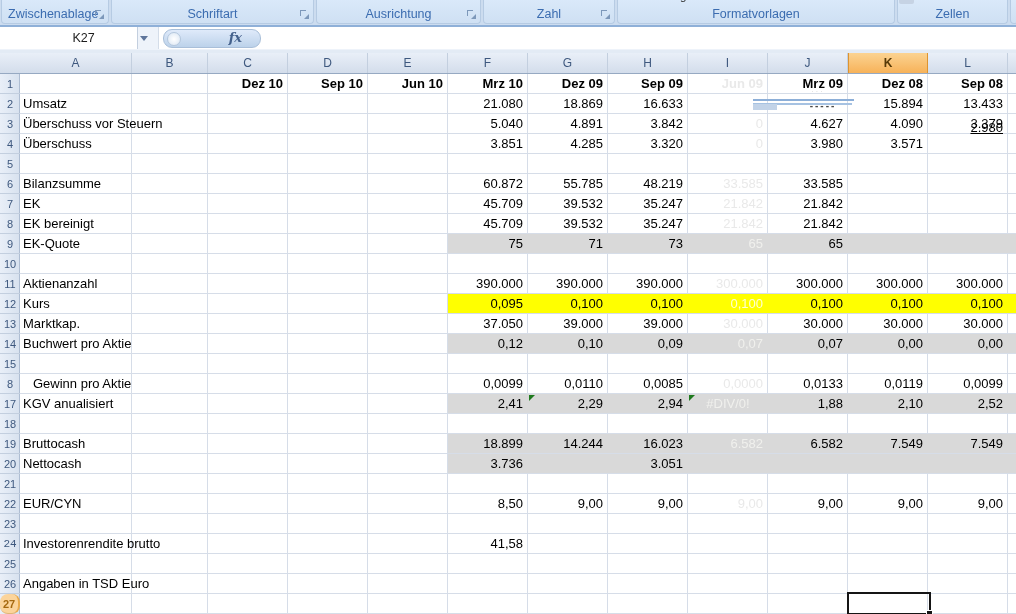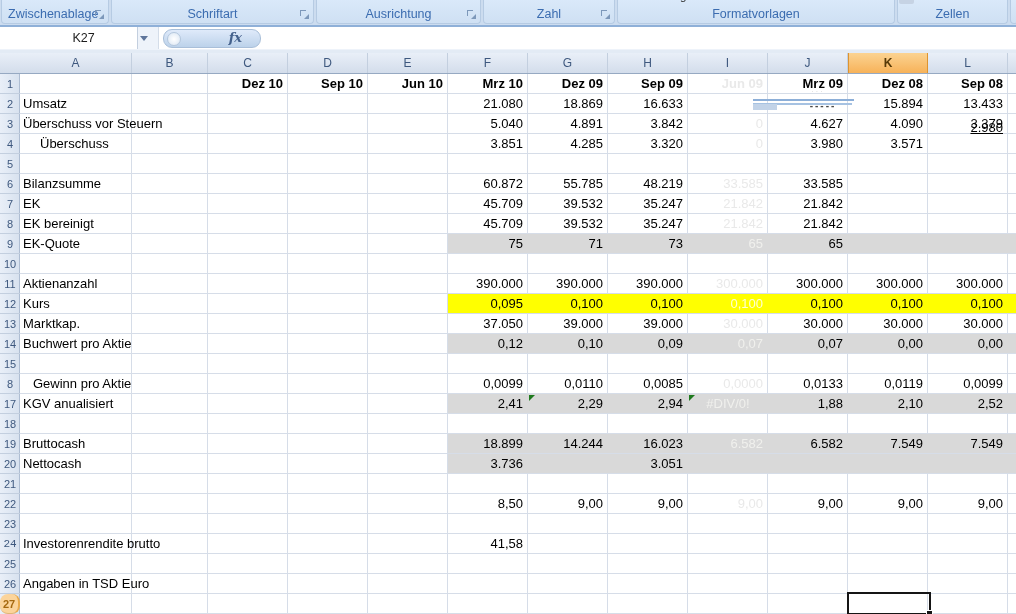--- a/index.html
+++ b/index.html
@@ -222,21 +222,21 @@
       <div class="hline" style="top: 59px;"></div>
       <div class="cell lbl" style="left: 0px; top: 40px; width: 260px;">Überschuss vor Steuern</div>
       <div class="cell num" style="left: 428px; top: 40px; width: 80px;">5.040</div>
       <div class="cell num" style="left: 508px; top: 40px; width: 80px;">4.891</div>
       <div class="cell num" style="left: 588px; top: 40px; width: 80px;">3.842</div>
       <div class="cell num" style="left: 668px; top: 40px; width: 80px; color: rgb(233, 233, 233);">0</div>
       <div class="cell num" style="left: 748px; top: 40px; width: 80px;">4.627</div>
       <div class="cell num" style="left: 828px; top: 40px; width: 80px;">4.090</div>
       <div class="cell num" style="left: 908px; top: 40px; width: 80px;">3.379</div>
       <div class="hline" style="top: 79px;"></div>
-      <div class="cell lbl" style="left: 17px; top: 60px; width: 260px;">Überschuss</div>
+      <div class="cell lbl" style="left: 0px; top: 60px; width: 260px;">Überschuss</div>
       <div class="cell num" style="left: 428px; top: 60px; width: 80px;">3.851</div>
       <div class="cell num" style="left: 508px; top: 60px; width: 80px;">4.285</div>
       <div class="cell num" style="left: 588px; top: 60px; width: 80px;">3.320</div>
       <div class="cell num" style="left: 668px; top: 60px; width: 80px; color: rgb(233, 233, 233);">0</div>
       <div class="cell num" style="left: 748px; top: 60px; width: 80px;">3.980</div>
       <div class="cell num" style="left: 828px; top: 60px; width: 80px;">3.571</div>
       <div class="cell num" style="left: 908px; top: 44px; width: 80px; text-decoration: underline;">2.980</div>
       <div class="hline" style="top: 99px;"></div>
       <div class="hline" style="top: 119px;"></div>
       <div class="cell lbl" style="left: 0px; top: 100px; width: 260px;">Bilanzsumme</div>
@@ -339,20 +339,21 @@
       <div class="cell num" style="left: 748px; top: 360px; width: 80px;">6.582</div>
       <div class="cell num" style="left: 828px; top: 360px; width: 80px;">7.549</div>
       <div class="cell num" style="left: 908px; top: 360px; width: 80px;">7.549</div>
       <div class="band" style="top: 380px; background: rgb(217, 217, 217);"></div>
       <div class="hline" style="top: 399px;"></div>
       <div class="cell lbl" style="left: 0px; top: 380px; width: 260px;">Nettocash</div>
       <div class="cell num" style="left: 428px; top: 380px; width: 80px;">3.736</div>
       <div class="cell num" style="left: 588px; top: 380px; width: 80px;">3.051</div>
       <div class="hline" style="top: 419px;"></div>
       <div class="hline" style="top: 439px;"></div>
+      <div class="cell lbl" style="left: 0px; top: 420px; width: 260px;">EUR/CYN</div>
       <div class="cell num" style="left: 428px; top: 420px; width: 80px;">8,50</div>
       <div class="cell num" style="left: 508px; top: 420px; width: 80px;">9,00</div>
       <div class="cell num" style="left: 588px; top: 420px; width: 80px;">9,00</div>
       <div class="cell num" style="left: 668px; top: 420px; width: 80px; color: rgb(233, 233, 233);">9,00</div>
       <div class="cell num" style="left: 748px; top: 420px; width: 80px;">9,00</div>
       <div class="cell num" style="left: 828px; top: 420px; width: 80px;">9,00</div>
       <div class="cell num" style="left: 908px; top: 420px; width: 80px;">9,00</div>
       <div class="hline" style="top: 459px;"></div>
       <div class="hline" style="top: 479px;"></div>
       <div class="cell lbl" style="left: 0px; top: 460px; width: 260px;">Investorenrendite brutto</div>

